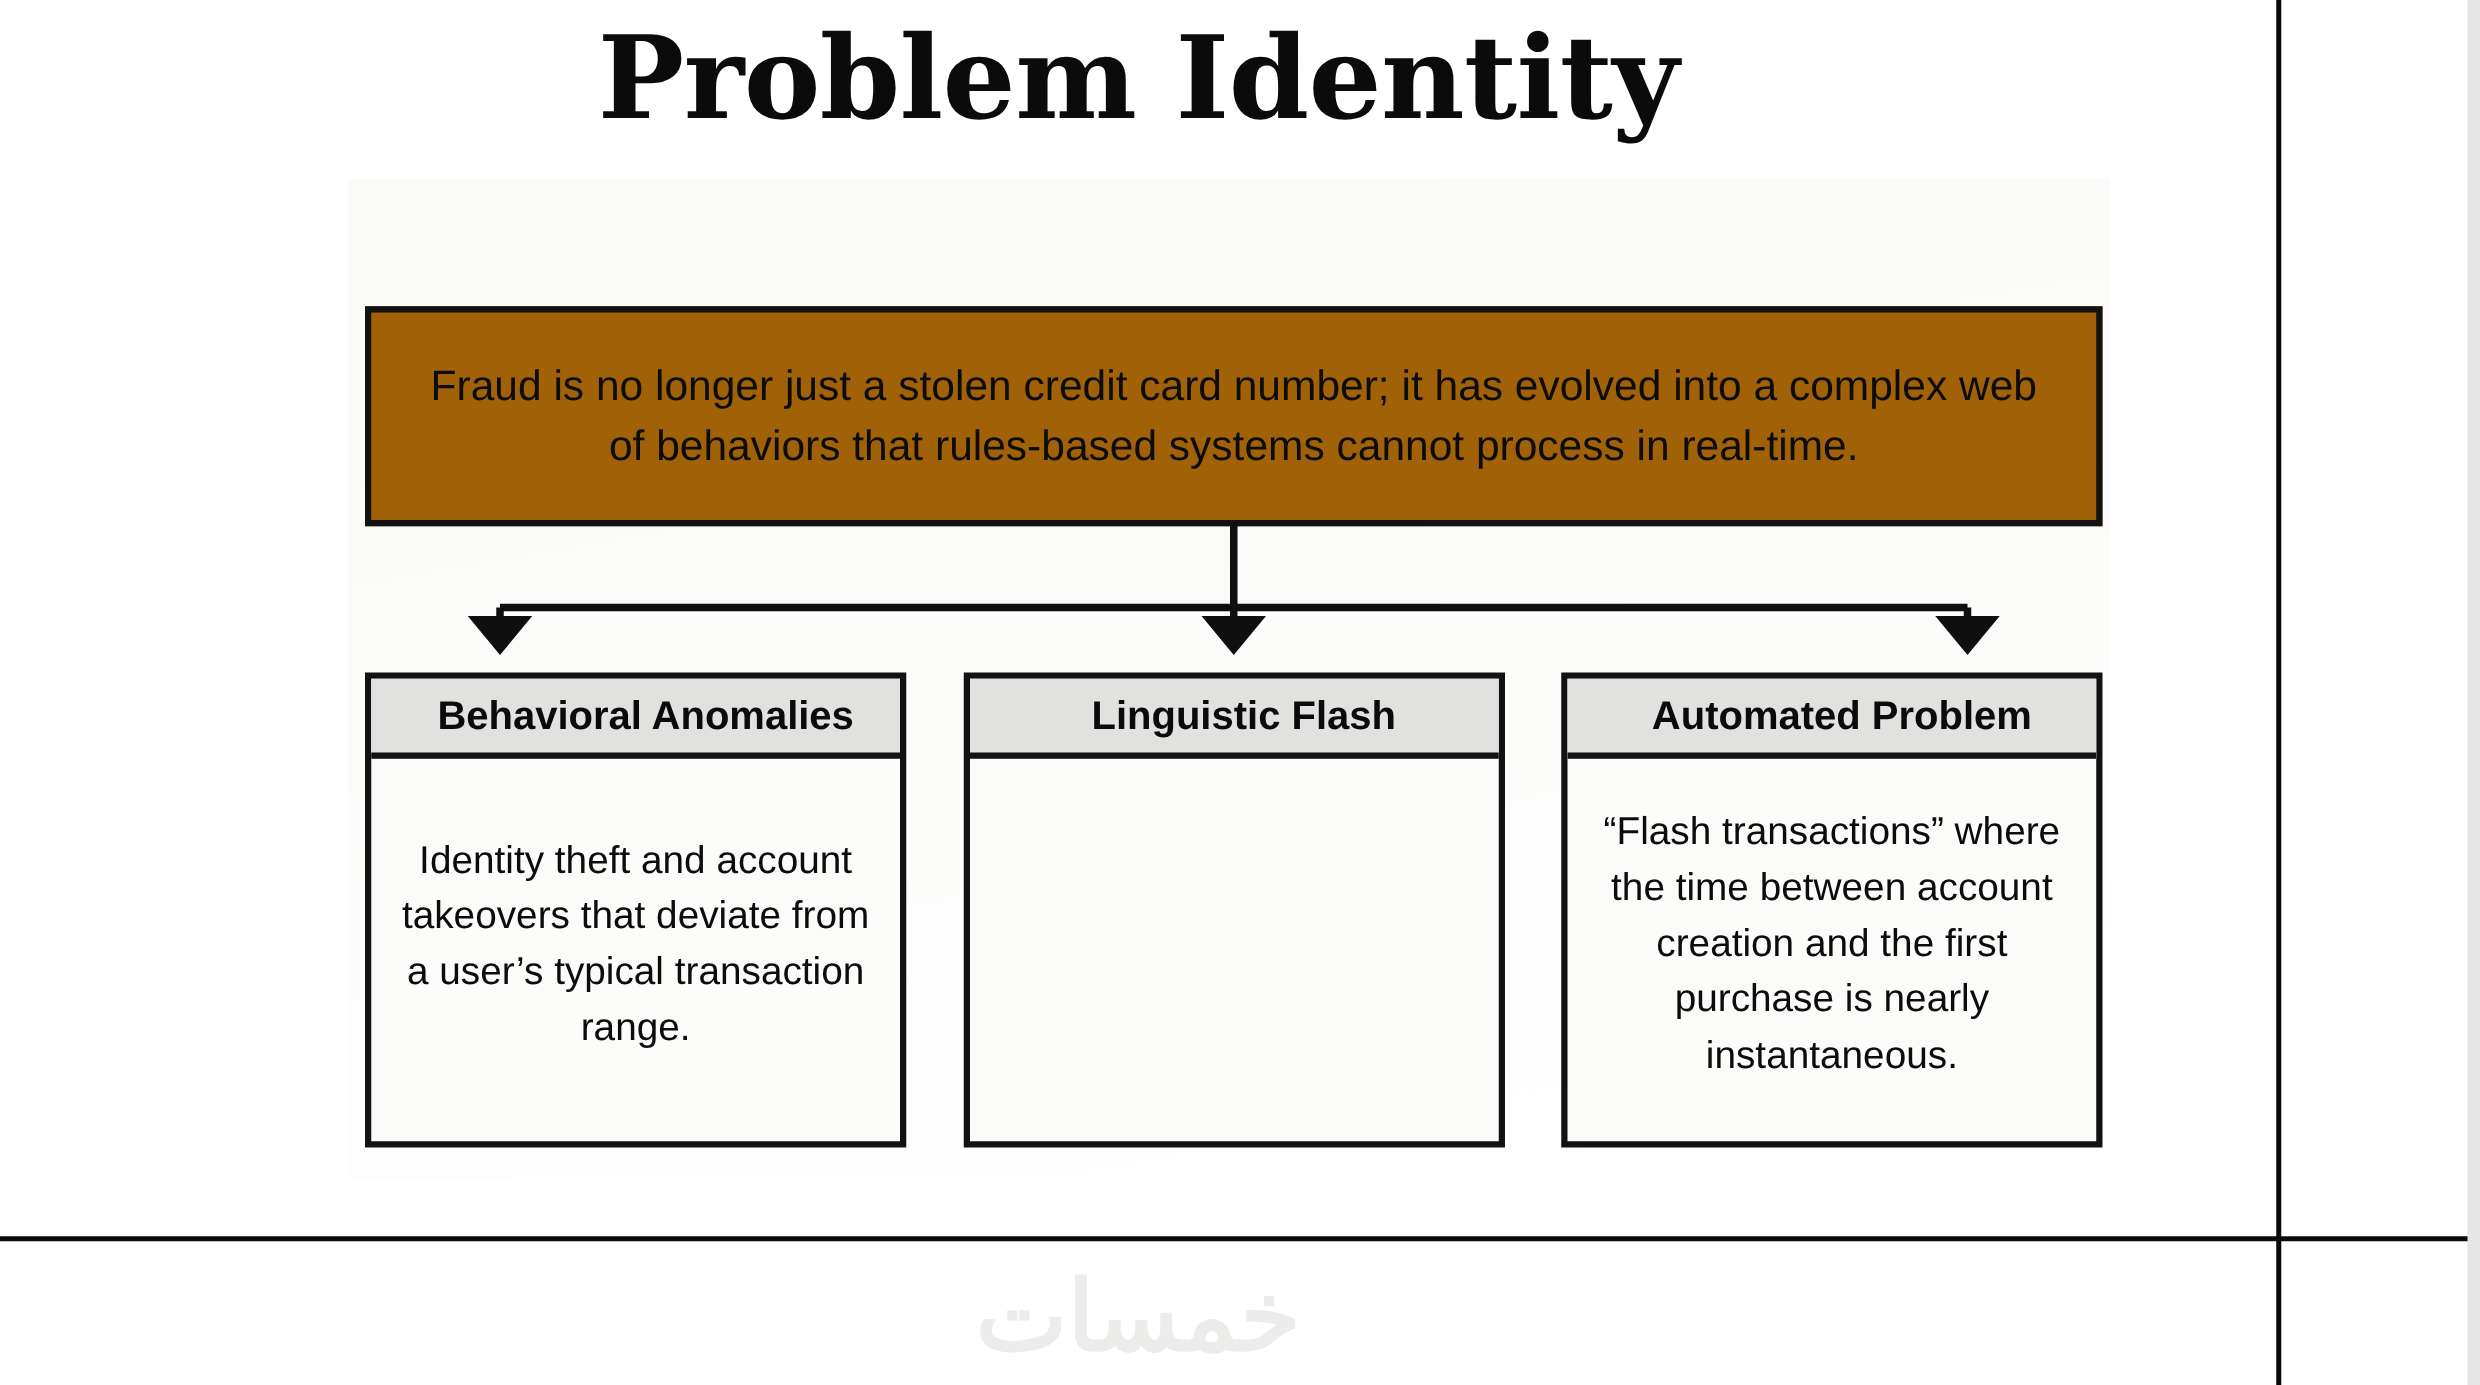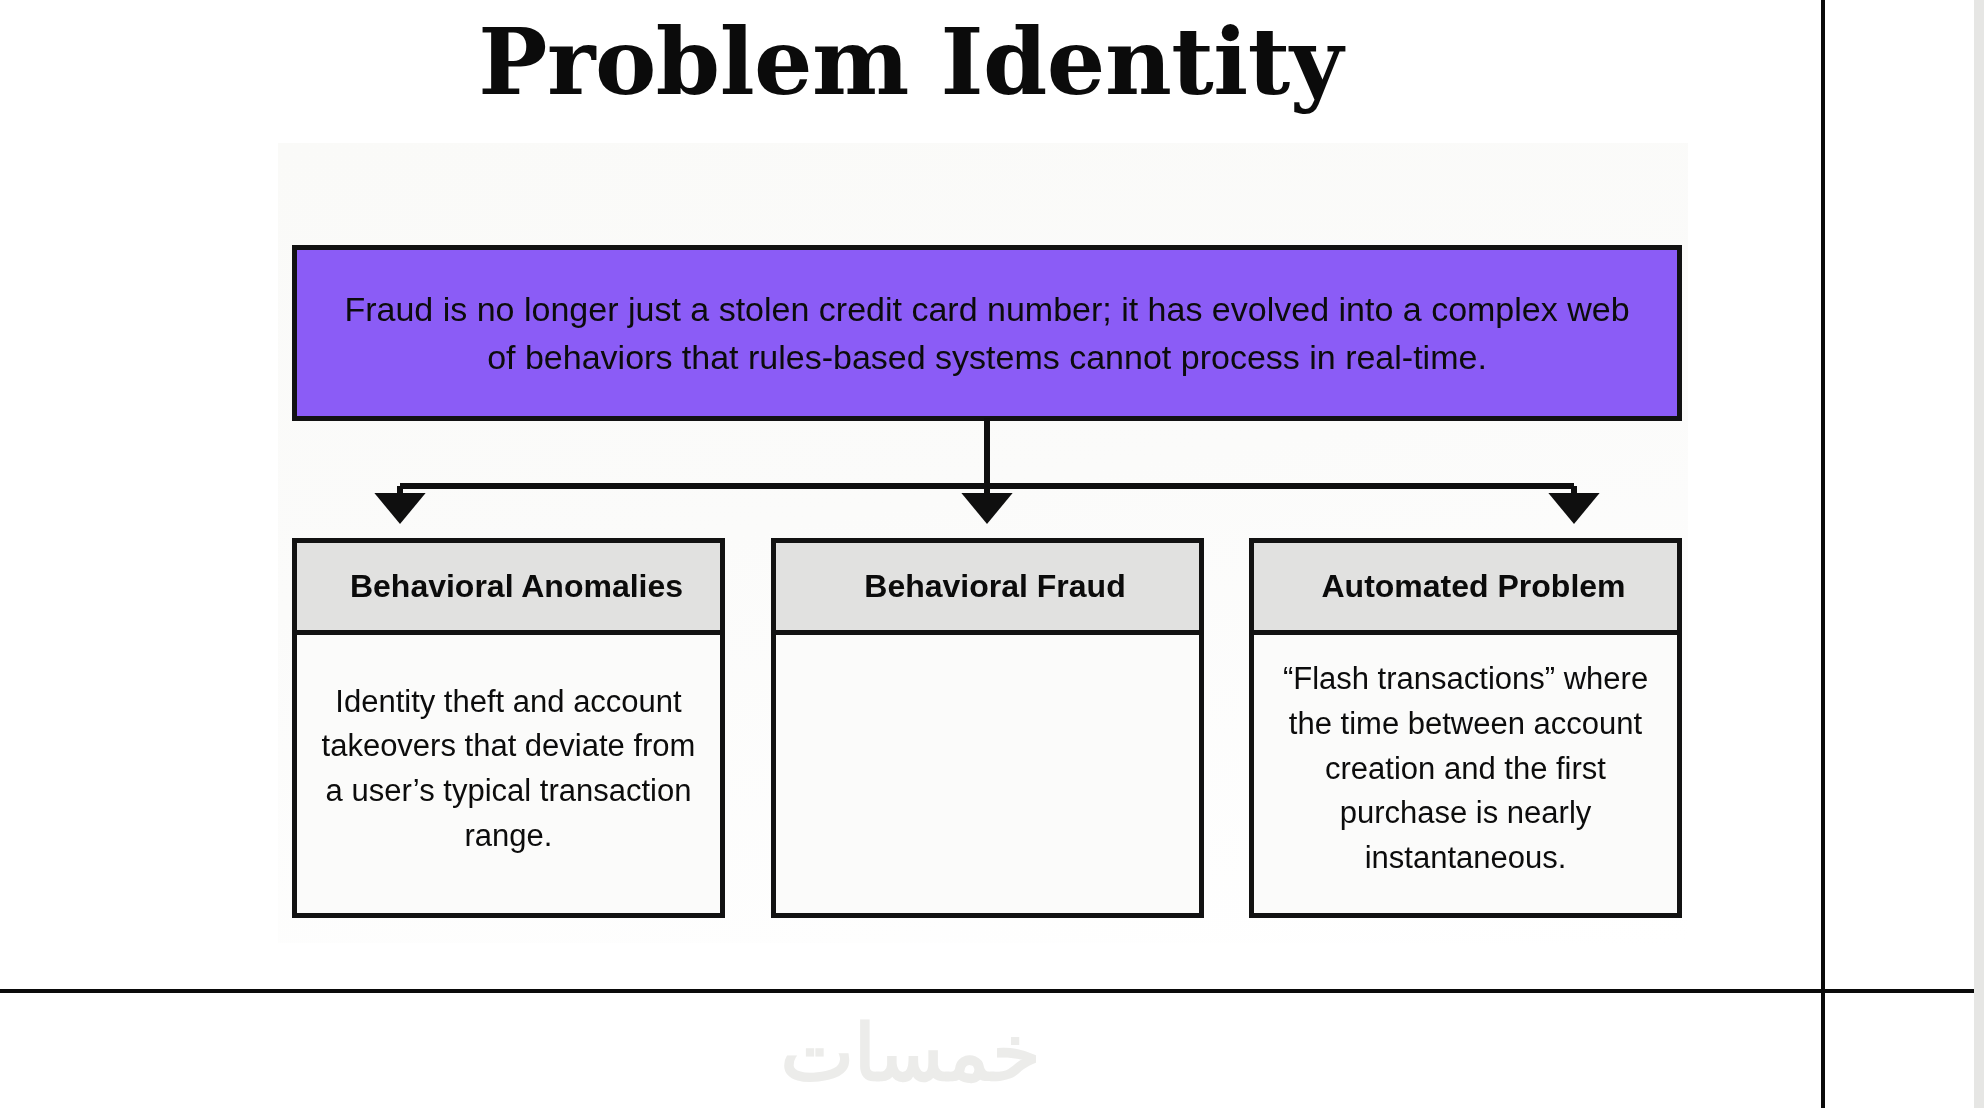--- a/index.html
+++ b/index.html
@@ -69,21 +69,21 @@
     height: 800px;
     background: linear-gradient(170deg, #fafaf8 0%, #fbfbfa 45%, #ffffff 100%);
   }
 
   .root-box {
     position: absolute;
     left: 292px;
     top: 245px;
     width: 1390px;
     height: 176px;
-    background: #8b5cf6;
+    background: #a16207;
     border: 5px solid #121212;
     display: flex;
     align-items: center;
     justify-content: center;
     padding: 0 34px;
   }
   .root-box .root-text {
     font-size: 34px;
     line-height: 1.42;
     color: #0c0c0c;
@@ -113,21 +113,21 @@
   }
   .card {
     width: 433px;
     height: 380px;
     border: 5px solid #121212;
     background: #fbfbfa;
     display: flex;
     flex-direction: column;
   }
   .card-header {
-    height: 92px;
+    height: 64px;
     background: #e1e1e0;
     border-bottom: 5px solid #121212;
     display: flex;
     align-items: center;
     justify-content: center;
     padding-left: 16px;
   }
   .card-header .card-title {
     font-size: 32px;
     font-weight: 700;
@@ -198,21 +198,21 @@
       <div class="card-header">
         <div class="card-title">Behavioral Anomalies</div>
       </div>
       <div class="card-body">
         <div class="card-text">Identity theft and account takeovers that deviate from a user’s typical transaction range.</div>
       </div>
     </div>
 
     <div class="card">
       <div class="card-header">
-        <div class="card-title">Behavioral Fraud</div>
+        <div class="card-title">Linguistic Flash</div>
       </div>
     </div>
 
     <div class="card">
       <div class="card-header">
         <div class="card-title">Automated Problem</div>
       </div>
       <div class="card-body">
         <div class="card-text">“Flash transactions” where the time between account creation and the first purchase is nearly instantaneous.</div>
       </div>

